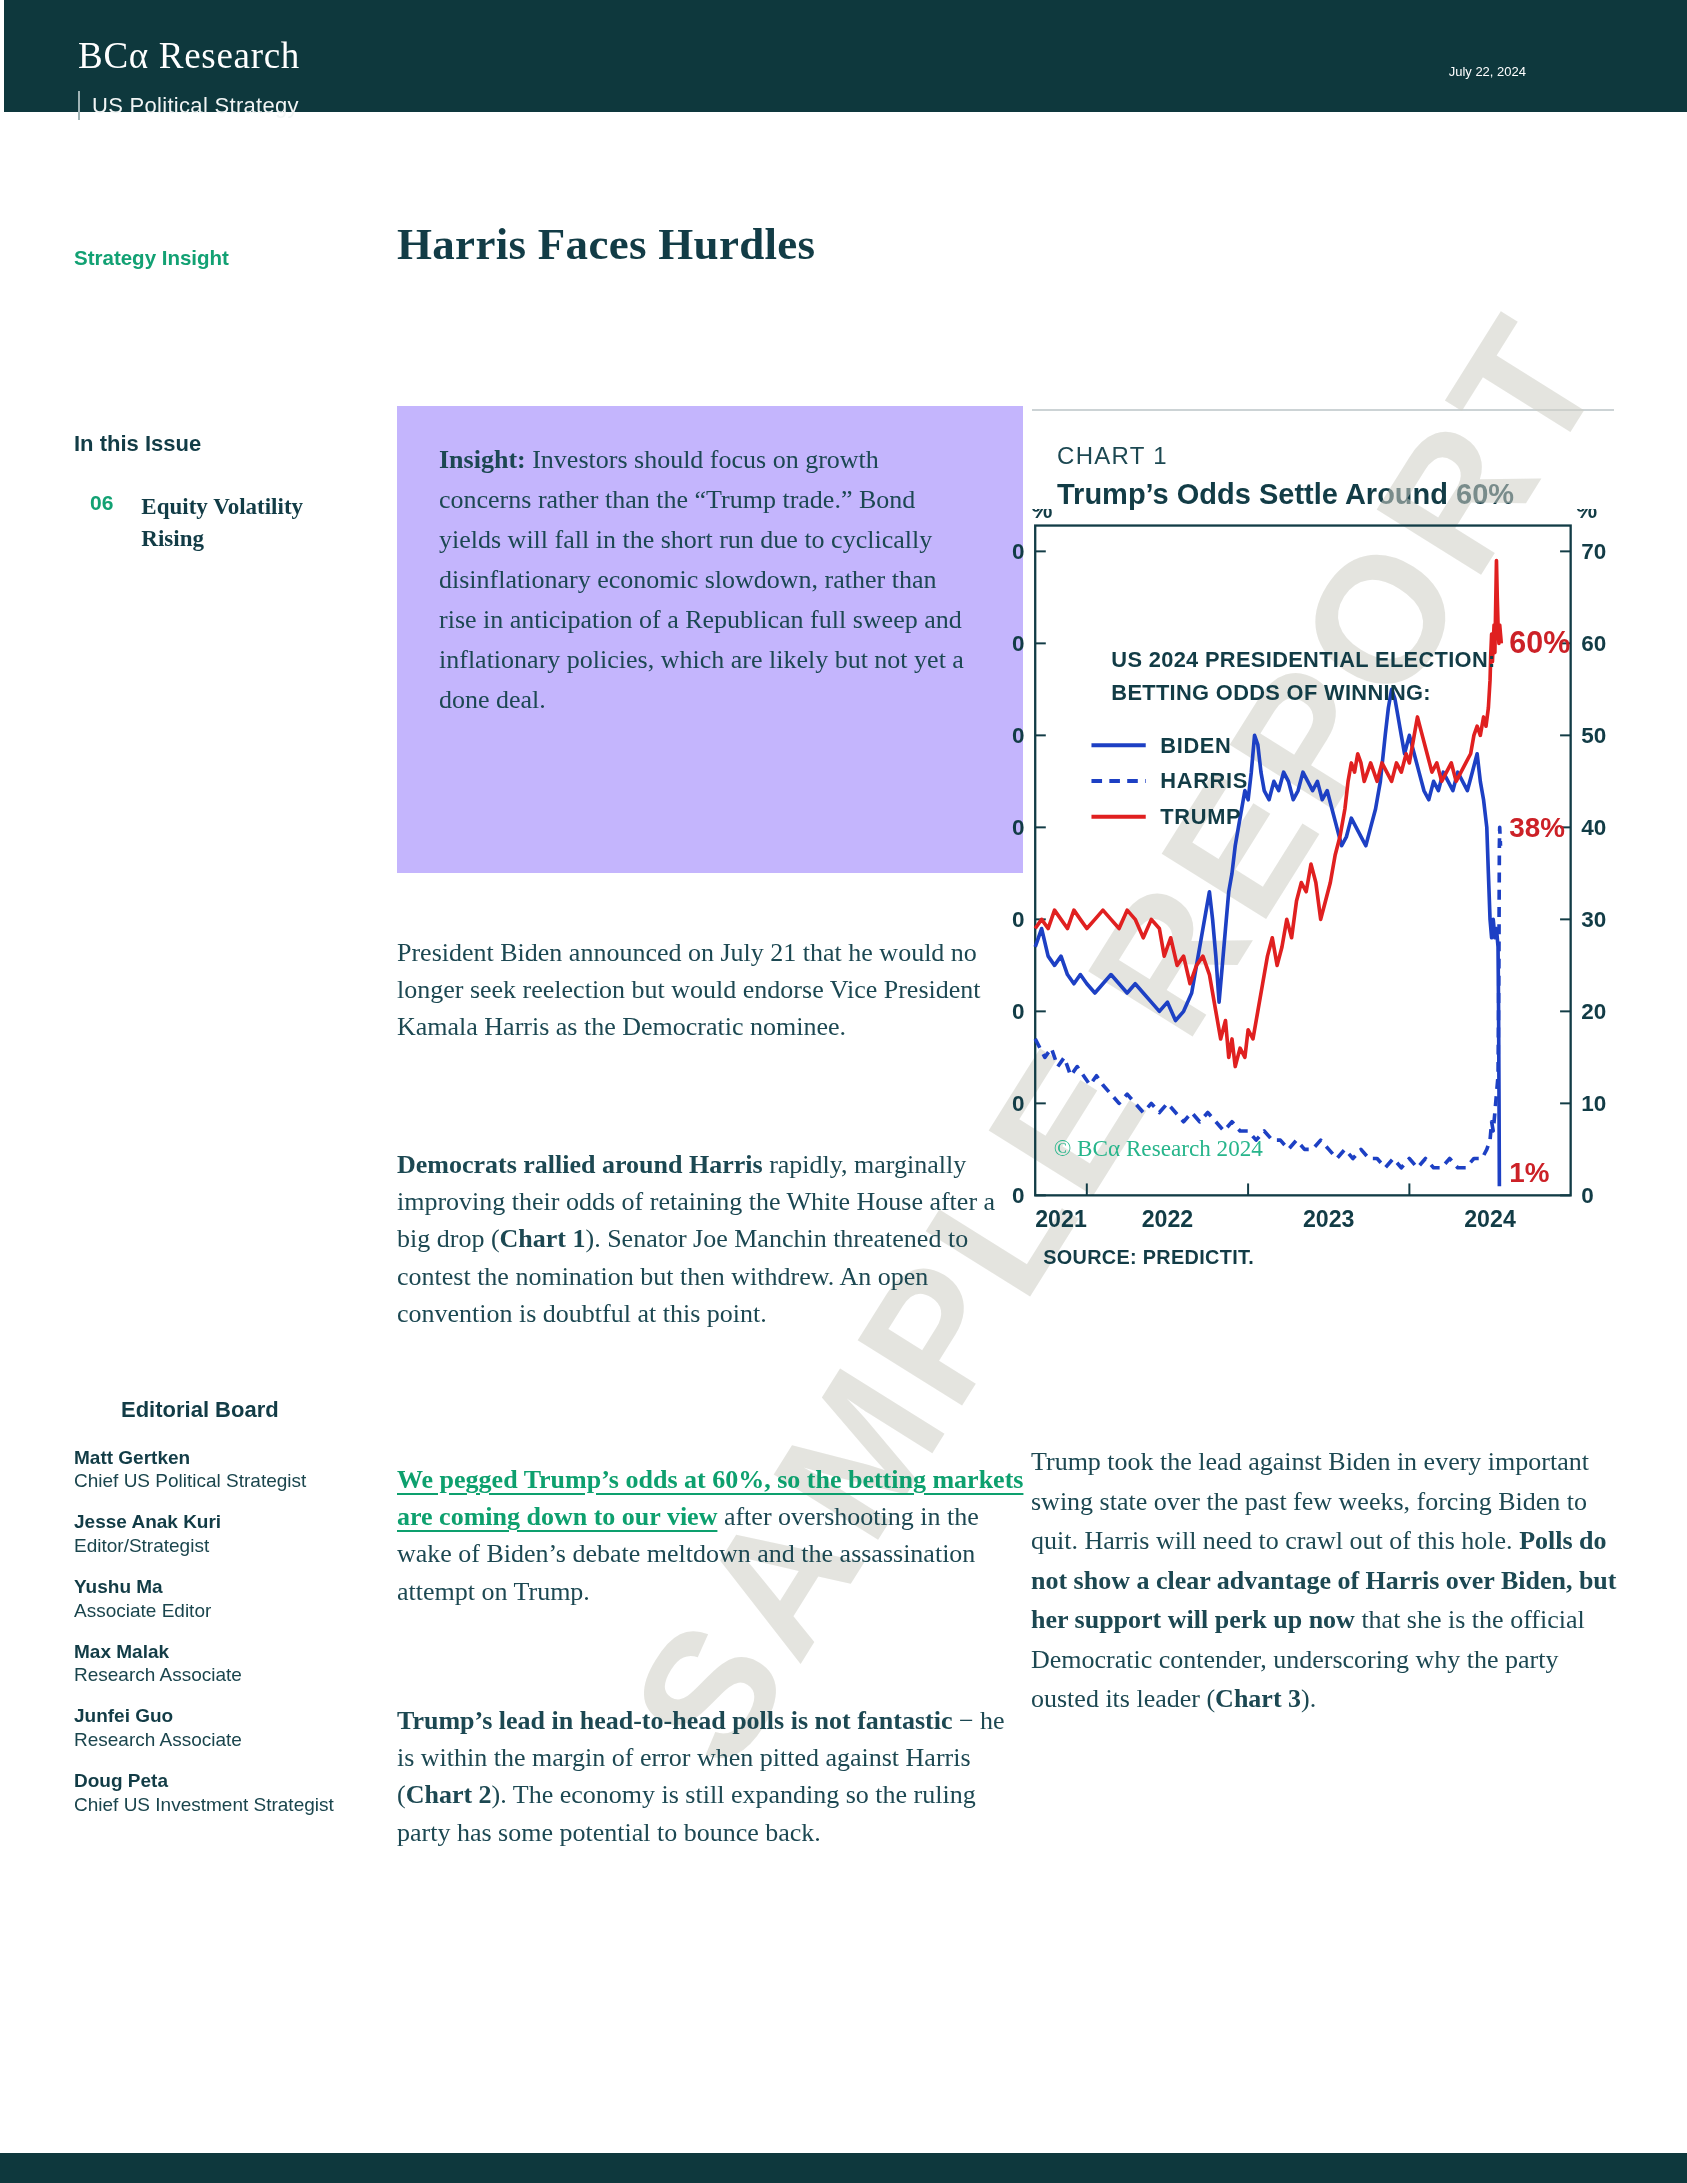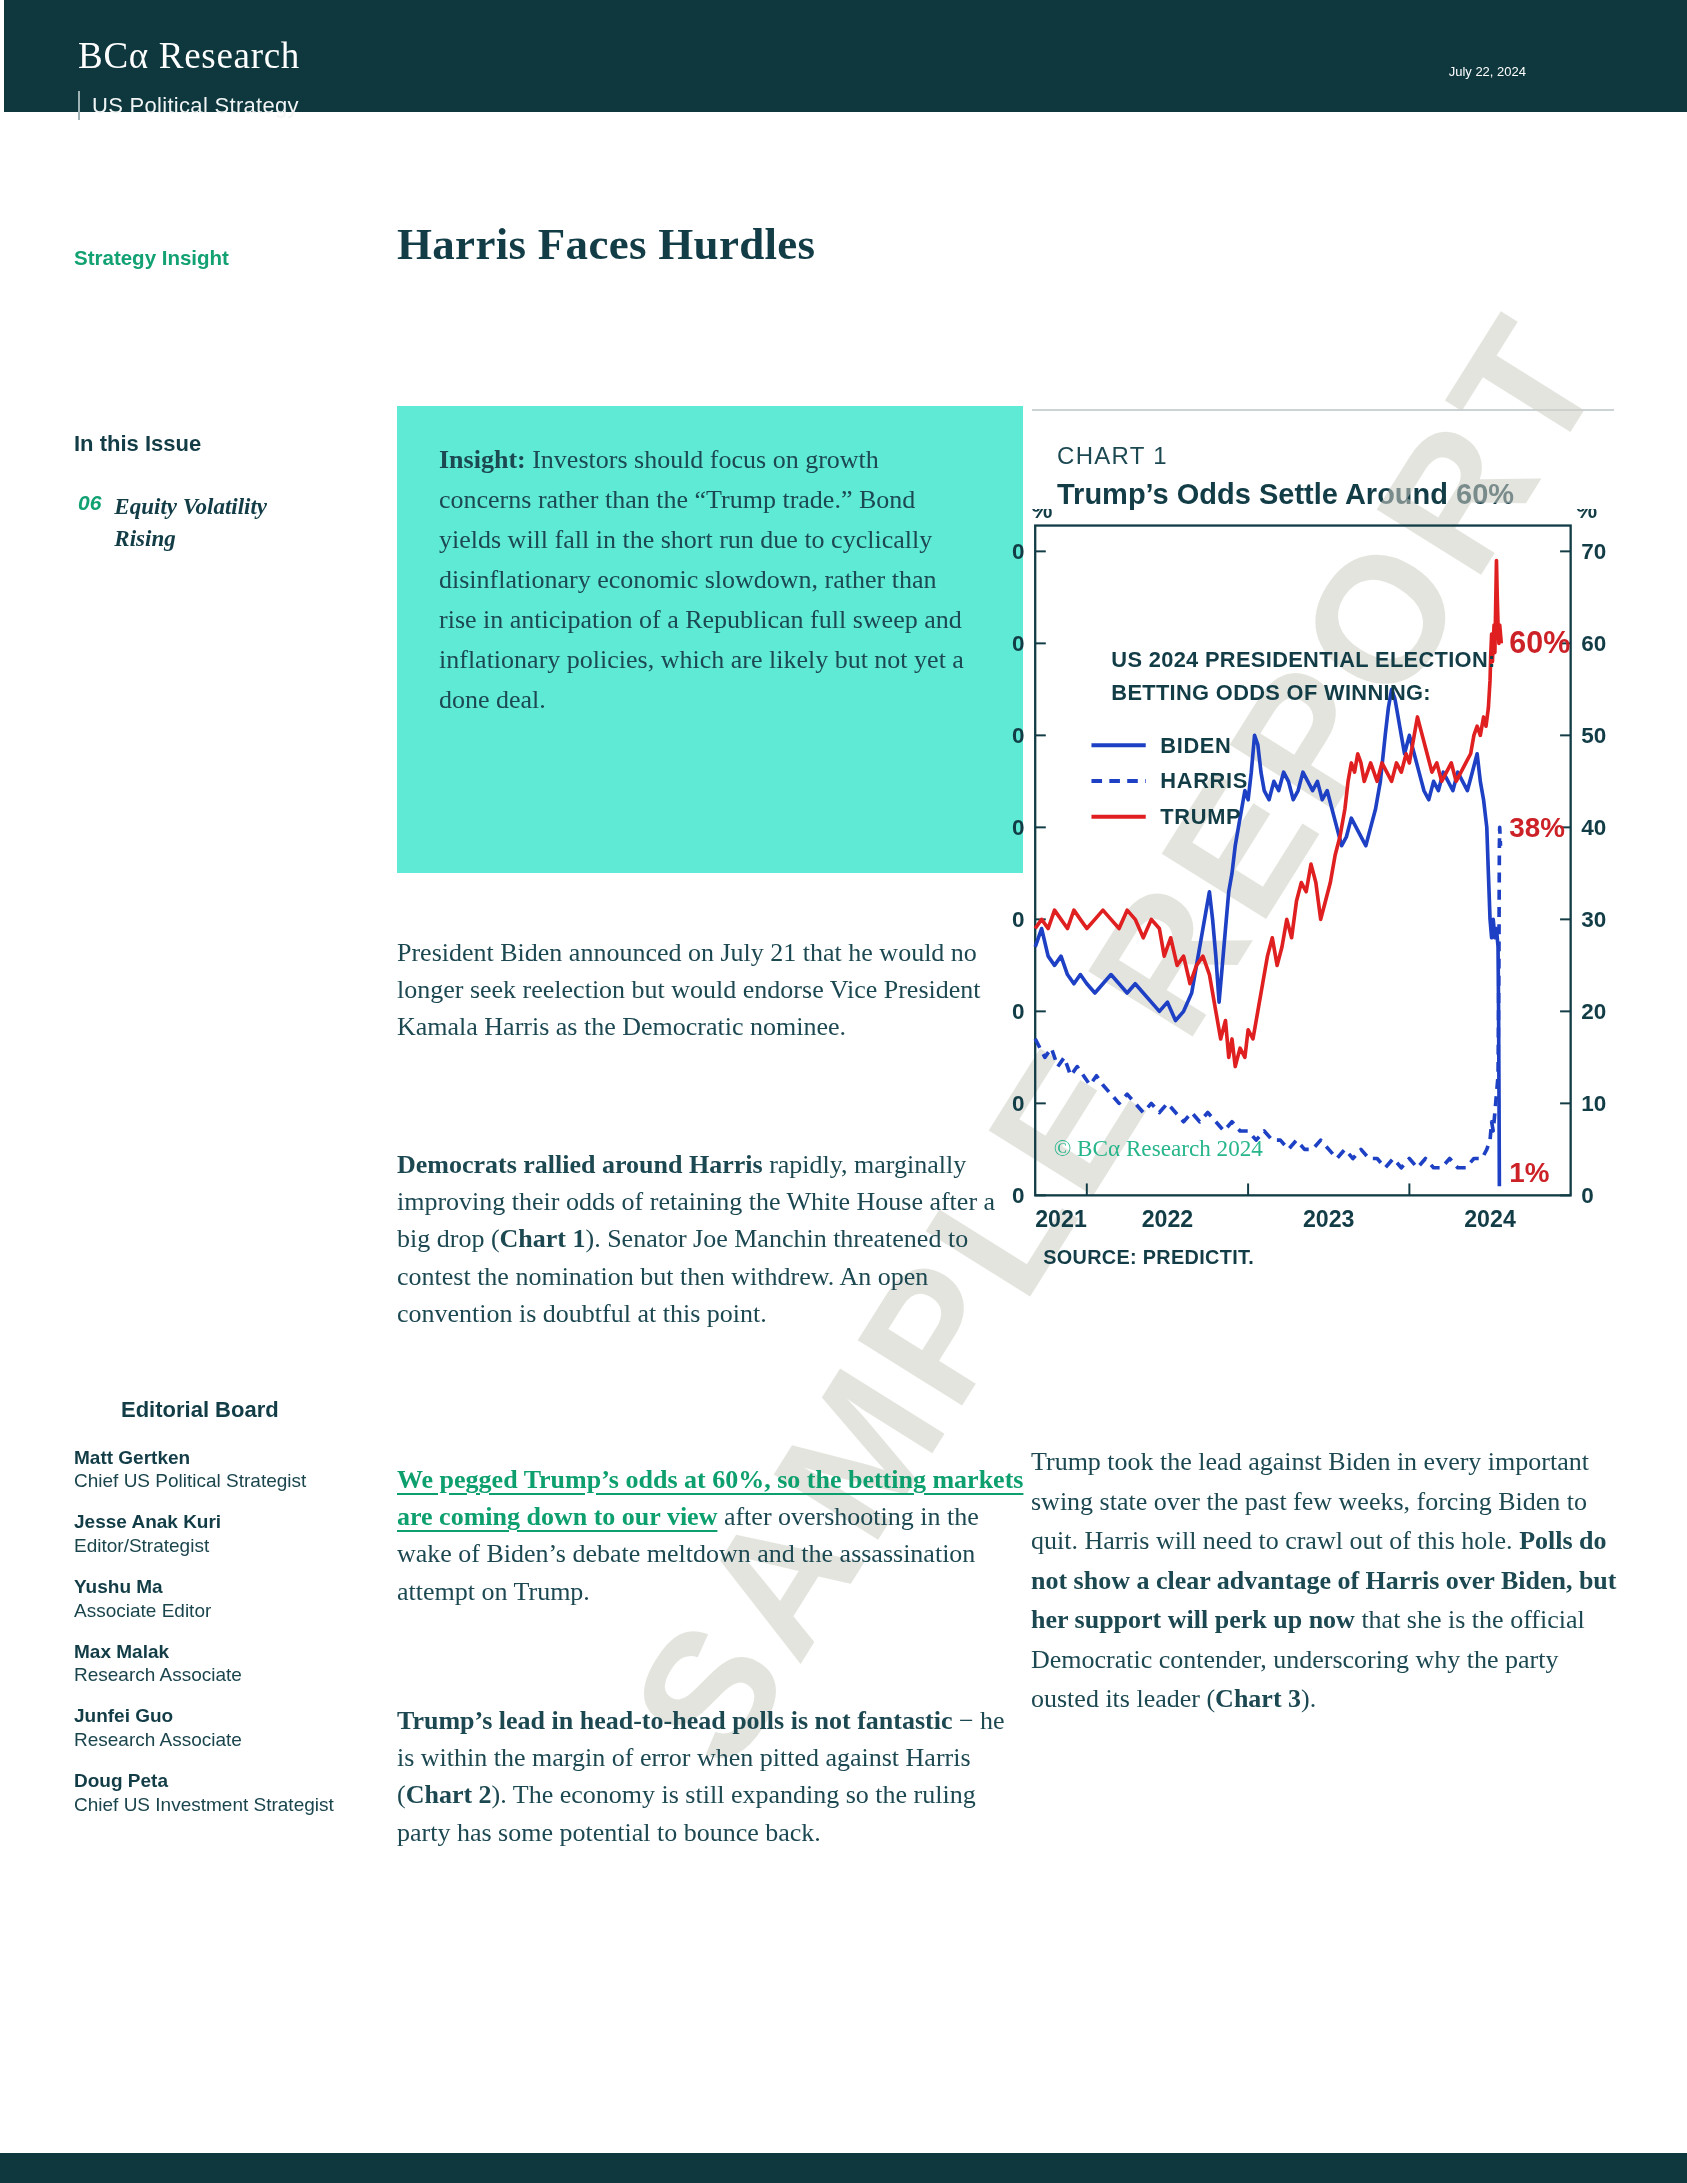--- a/index.html
+++ b/index.html
@@ -15,27 +15,27 @@
   #subtitle{font-size:22px;color:#f2f5f5;letter-spacing:0.3px;}
   #issue-date{left:1370px;top:64px;width:152px;text-align:right;font-size:13px;color:#ffffff;}
 
   
   #kicker{left:74px;top:246px;font-size:20.5px;font-weight:bold;color:#12a173;}
   #doc-title{left:397px;top:218px;font-family:"Liberation Serif",serif;font-weight:bold;
              font-size:45px;color:#123c46;letter-spacing:0.3px;}
 
   
   #issue-head{left:74px;top:431px;font-size:22px;font-weight:bold;color:#123c46;}
-  #toc-item{left:78px;top:491px;display:flex;gap:13px;font-style:italic;}
+  #toc-item{left:90px;top:491px;display:flex;gap:28px;}
   .toc-num{font-size:21px;font-weight:bold;color:#12a173;}
   .toc-label{width:198px;font-family:"Liberation Serif",serif;font-weight:bold;font-size:23px;
              line-height:1.38;color:#123c46;}
 
   
-  #insight-box{left:397px;top:406px;width:626px;height:467px;background:#5eead4;z-index:2;}
+  #insight-box{left:397px;top:406px;width:626px;height:467px;background:#c4b5fd;z-index:2;}
   #insight-text{position:absolute;left:42px;top:34px;width:536px;
                 font-family:"Liberation Serif",serif;font-size:26px;line-height:1.54;color:#1c4852;}
 
   
   .bodycol{font-family:"Liberation Serif",serif;font-size:26px;line-height:1.43;color:#1c4852;z-index:3;}
   #para-1{left:397px;top:934px;width:629px;}
   #para-2{left:397px;top:1146px;width:629px;}
   #para-3{left:397px;top:1461px;width:629px;}
   #para-4{left:397px;top:1702px;width:629px;}
   #para-5{left:1031px;top:1442px;width:590px;line-height:1.52;}

